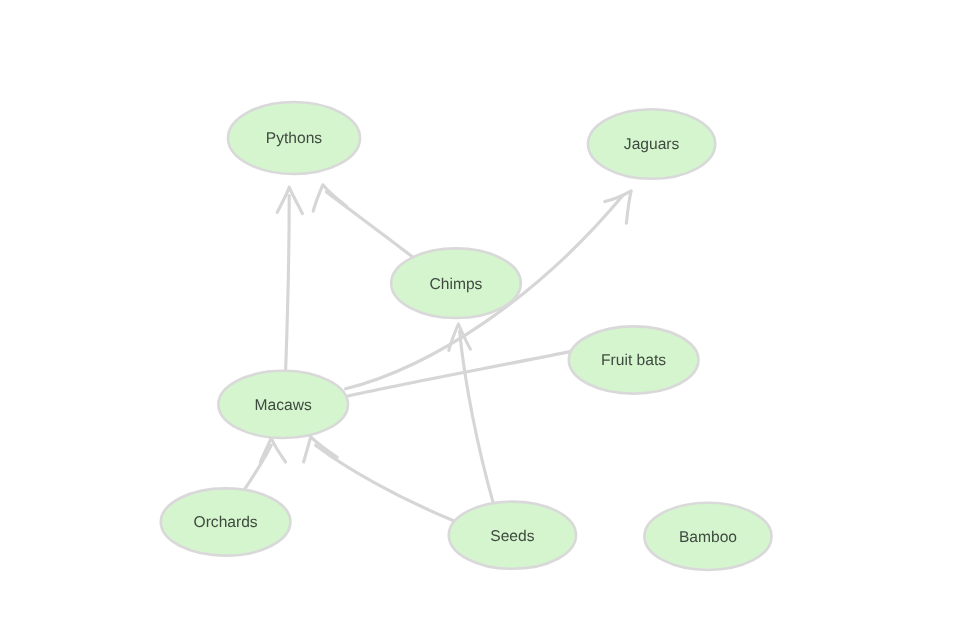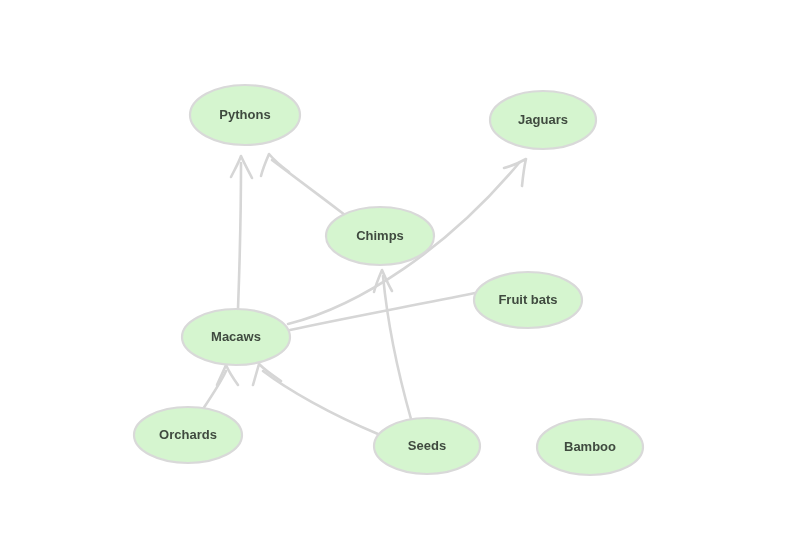--- a/index.html
+++ b/index.html
@@ -2,21 +2,21 @@
 <html><head>
 <meta charset="utf-8">
 <style>
   html,body{margin:0;padding:0;}
   body{
     width:800px;height:534px;
     background:#ffffff;
     font-family:"Liberation Sans", sans-serif;
     overflow:hidden;
   }
-  #canvas{position:relative;width:632px;height:534px;font-weight:bold;}
+  #canvas{position:relative;width:632px;height:534px;}
   svg#graph{position:absolute;top:0;left:0;width:800px;height:534px;}
   .node-label{
     font-family:"Liberation Sans", sans-serif;
     font-size:13px;
     fill:#3f4a3f;
     text-anchor:middle;
     dominant-baseline:middle;
     paint-order:stroke;
   }
   .node-ellipse{

